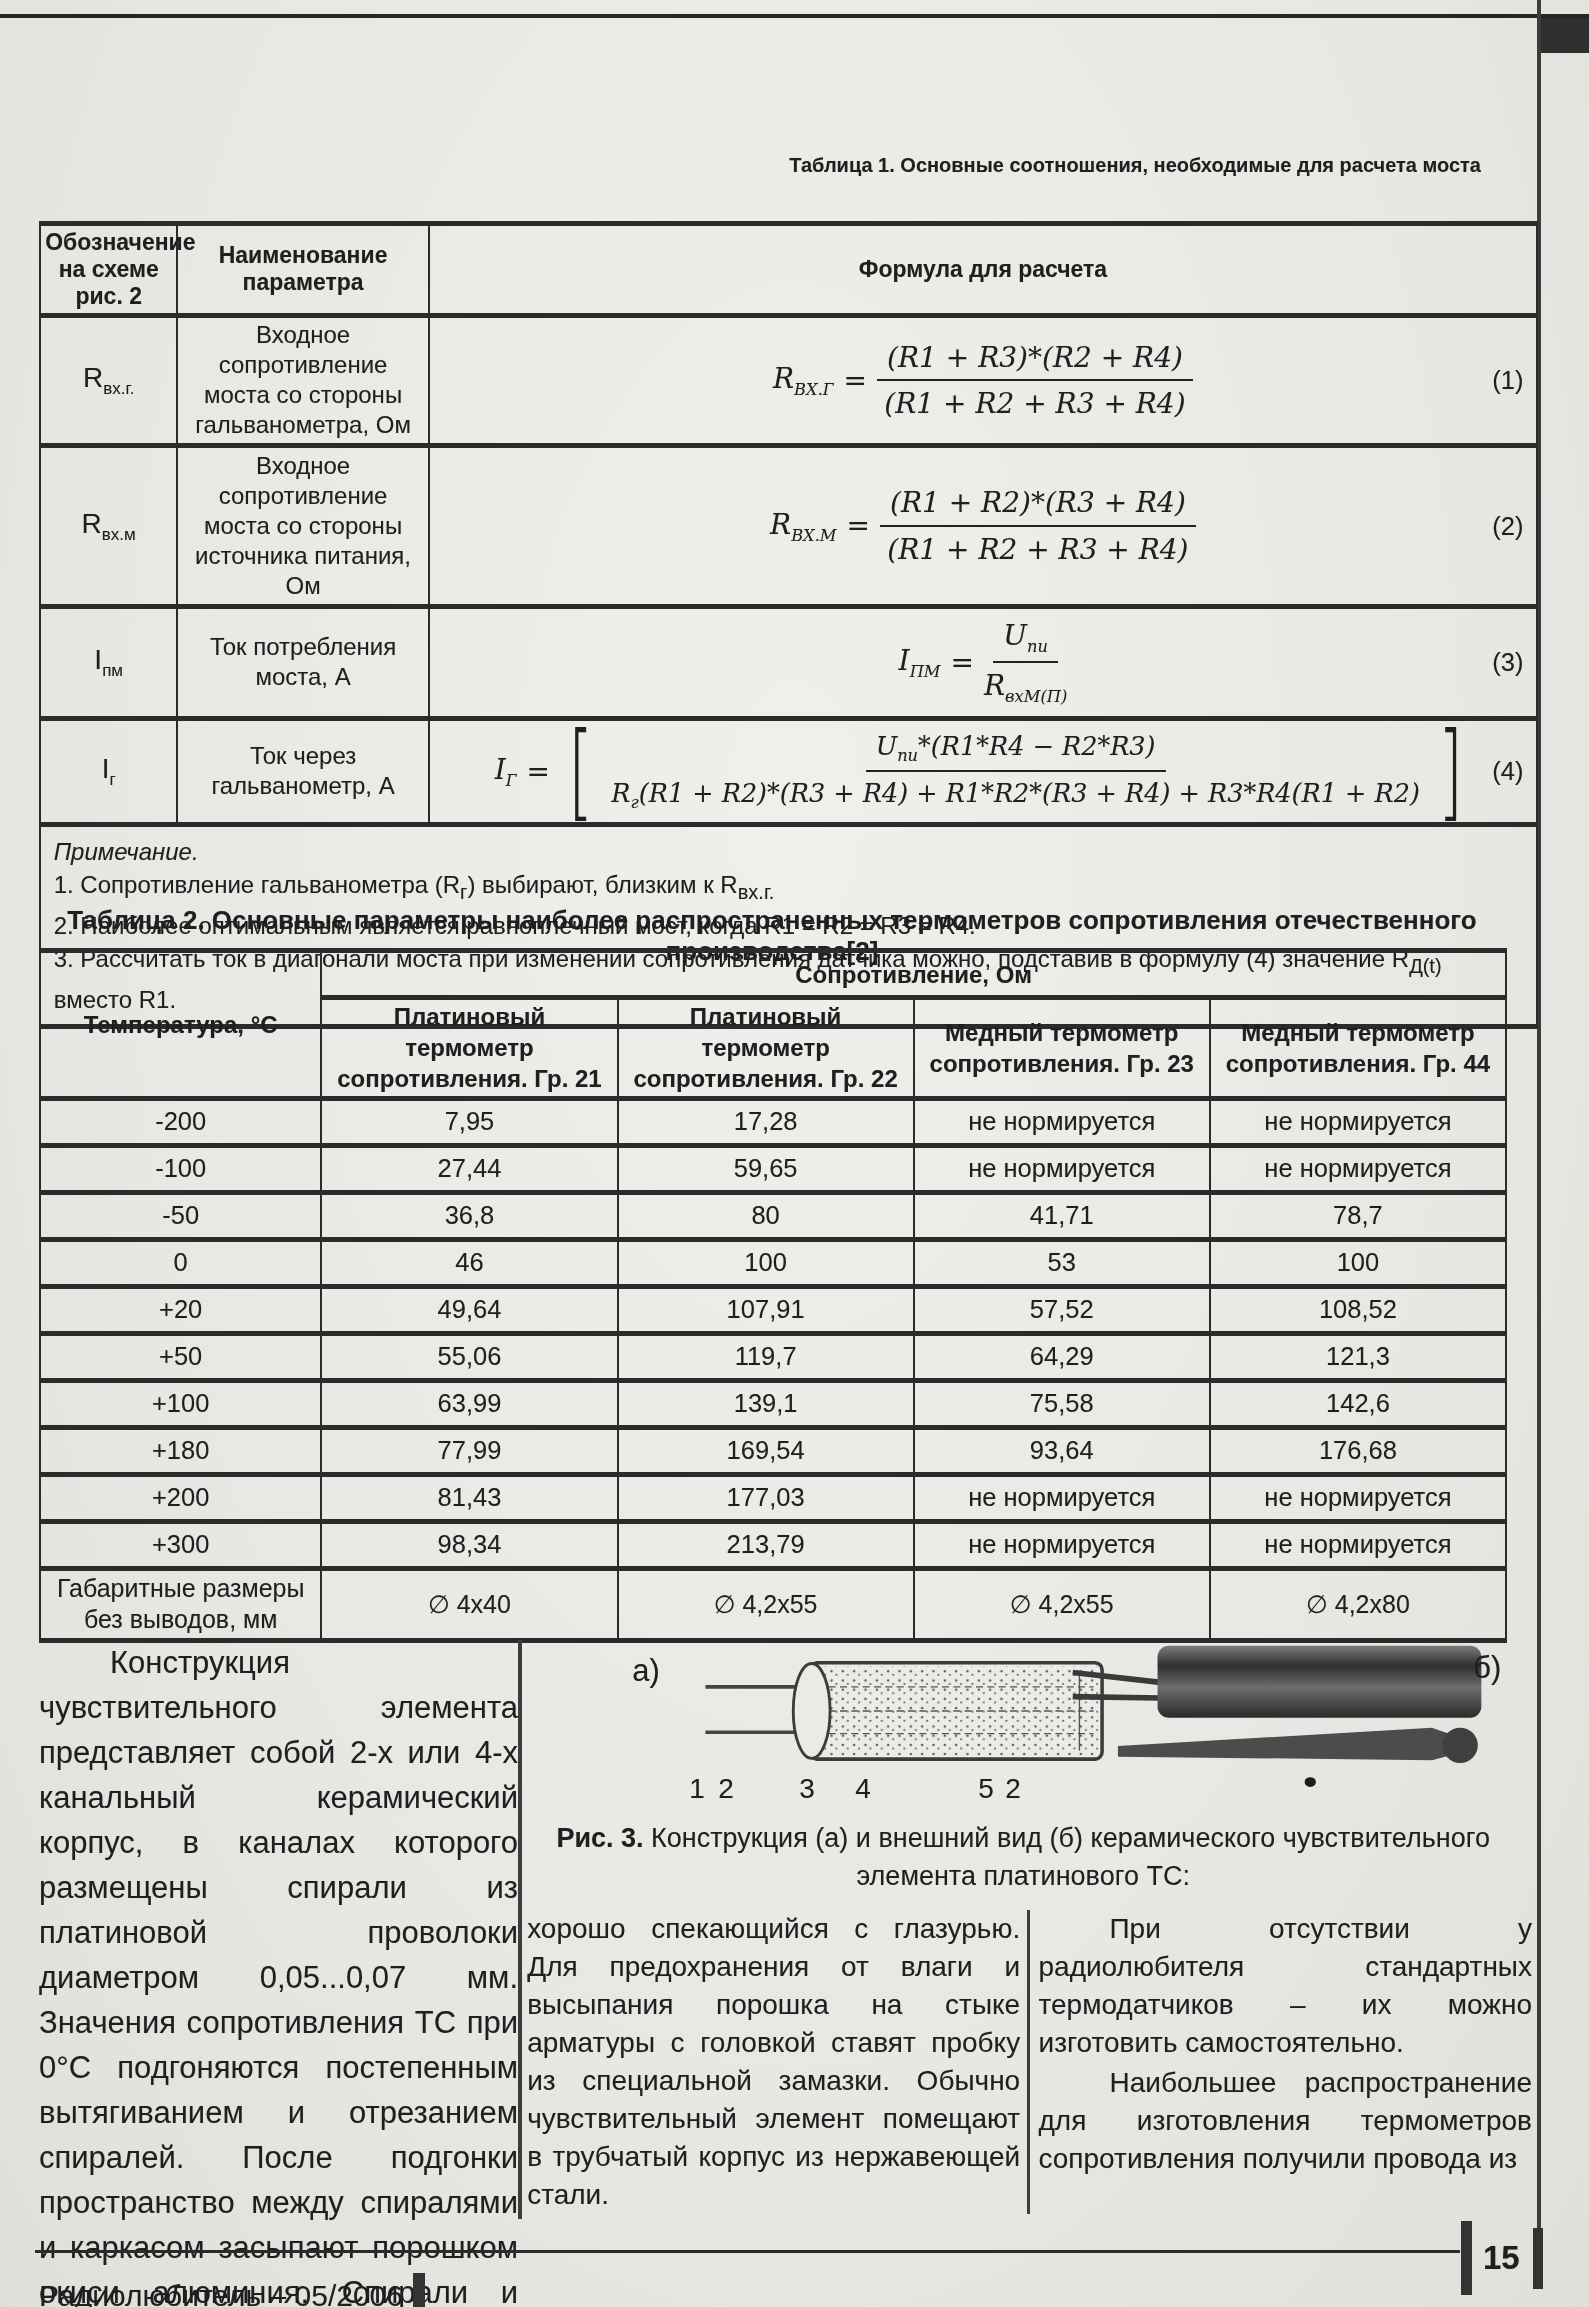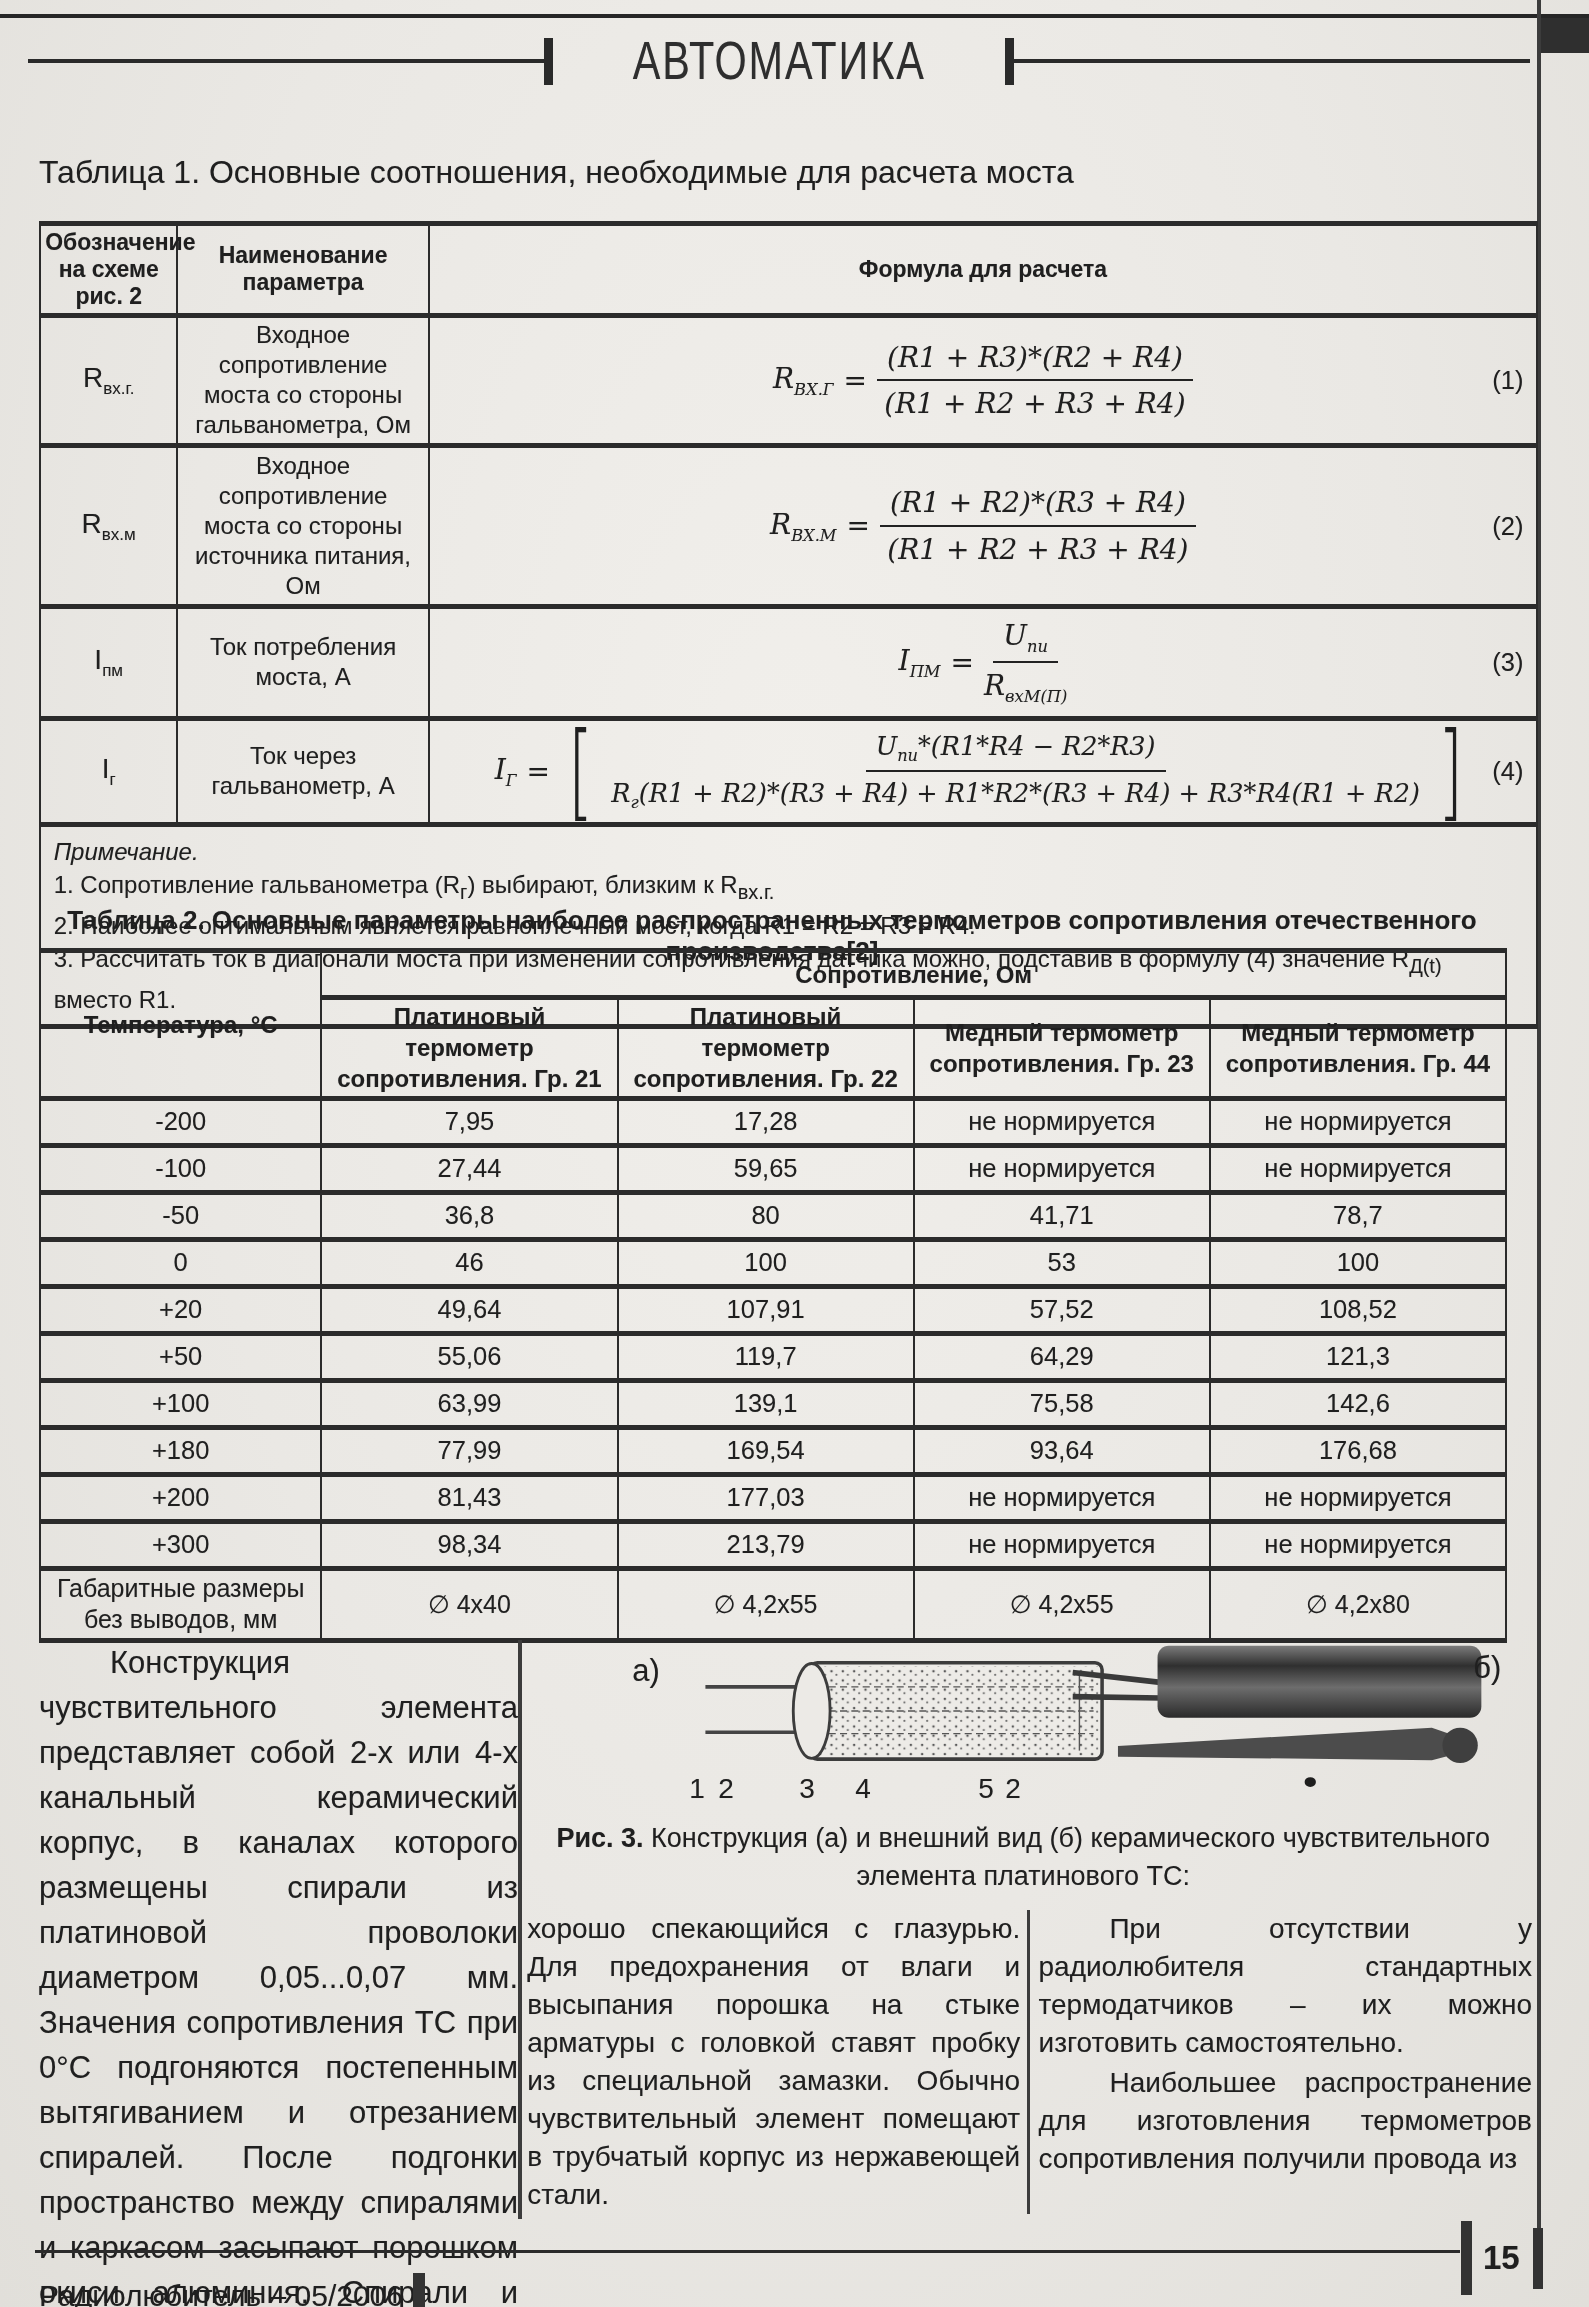--- a/index.html
+++ b/index.html
@@ -12,21 +12,21 @@
   
   .rule-top{position:absolute; top:14px; left:0; width:1589px; height:3.5px; background:#262626;}
   .corner-tab{position:absolute; top:18.4px; left:1540px; width:50px; height:35px; background:#2f2f2f;}
   .page-border-right{position:absolute; top:0; left:1537px; width:3.5px; height:2254px; background:#3c3c3c;}
   .header-band{position:absolute; top:35px; left:28px; width:1502px; display:flex; align-items:center;}
   .h-line{flex:1; height:4.2px; background:#2a2a2a;}
   .h-bar{width:9.2px; height:47px; background:#2a2a2a;}
   .h-title{margin:0 67px; font-size:45px; letter-spacing:2.1px; color:#2e2e2e; font-weight:400;
            display:inline-block; transform:scale(.92,1.18); transform-origin:center;}
   
-  .t1-title{position:absolute; top:154px; left:39px; width:1442px; font-size:32px; font-weight:normal;}
+  .t1-title{position:absolute; top:154px; left:39px; width:1442px; text-align:right; font-size:20px; font-weight:bold;}
   table{border-collapse:collapse; background:transparent;}
   .t1{position:absolute; top:221px; left:39px; width:1466px; table-layout:fixed;}
   .t1 th,.t1 td{border:2.1px solid #2b2b2b; border-top-width:5px; border-bottom-width:5px; text-align:center; vertical-align:middle; padding:2.8px 4.2px;}
   .t1 th{font-size:23px; font-weight:bold;}
   .t1 .c-sym{width:127px;} .t1 .c-name{width:241px;margin-left:26px;} .t1 .c-form{width:1098px;}
   .t1 tr.hrow{height:59px;} .t1 tr.r1{height:106px;} .t1 tr.r2{height:115px;}
   .t1 tr.r3{height:112px;} .t1 tr.r4{height:106px;}
   .sym{font-size:28px;} .sym sub{font-size:17px;}
   .pname{font-size:24px; line-height:30px;}
   .f-wrap{position:relative; display:flex; align-items:center; justify-content:center; width:100%; height:100%;}
@@ -85,27 +85,20 @@
 </style>
 </head>
 <body>
 
 <div class="page">
 
   <div class="rule-top"></div>
   <div class="corner-tab"></div>
   <div class="page-border-right"></div>
 
-  <div class="header-band">
-    <div class="h-line"></div>
-    <div class="h-bar"></div>
-    <span class="h-title">АВТОМАТИКА</span>
-    <div class="h-bar"></div>
-    <div class="h-line"></div>
-  </div>
 
   <div class="t1-title">Таблица 1. Основные соотношения, необходимые для расчета моста</div>
 
   <table class="t1">
     <tbody>
         <tr class="hrow">
       <th class="c-sym">Обозначение на схеме рис. 2</th>
       <th class="c-name">Наименование параметра</th>
       <th class="c-form">Формула для расчета</th>
     </tr>

